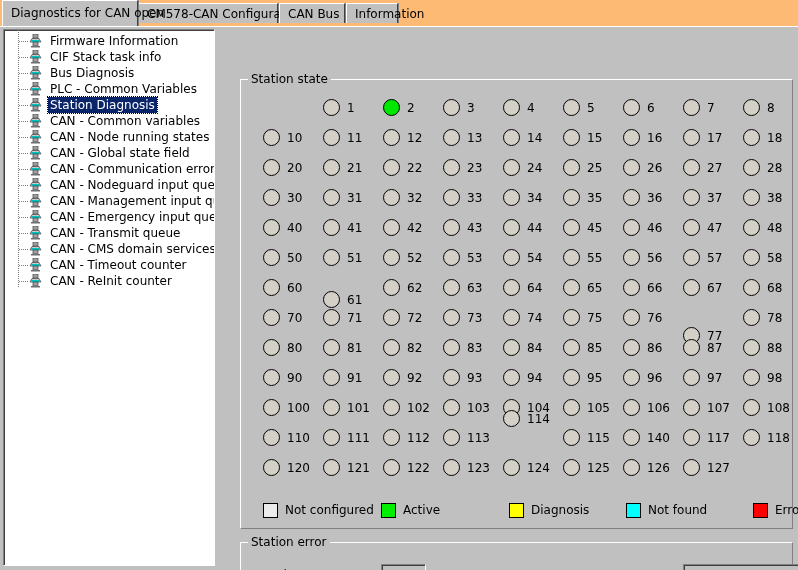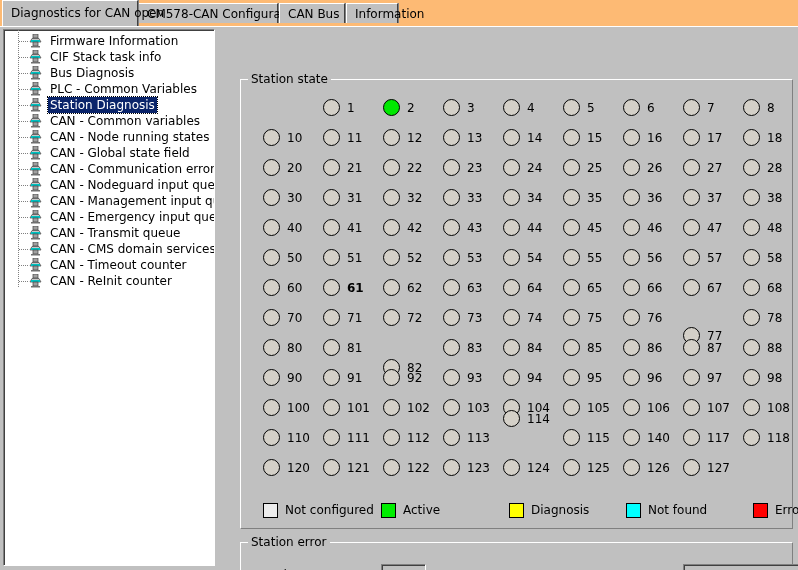--- a/index.html
+++ b/index.html
@@ -625,21 +625,21 @@
             <div class="node-num">57</div>
           </div>
           <div class="node-cell" style="left: 502px; top: 167px;">
             <div class="node-circle" style="background: rgb(212, 208, 200);"></div>
             <div class="node-num">58</div>
           </div>
           <div class="node-cell" style="left: 22px; top: 197px;">
             <div class="node-circle" style="background: rgb(212, 208, 200);"></div>
             <div class="node-num">60</div>
           </div>
-          <div class="node-cell" style="left: 82px; top: 197px; font-weight: bold;">
+          <div class="node-cell" style="left: 82px; top: 209px;">
             <div class="node-circle" style="background: rgb(212, 208, 200);"></div>
             <div class="node-num">61</div>
           </div>
           <div class="node-cell" style="left: 142px; top: 197px;">
             <div class="node-circle" style="background: rgb(212, 208, 200);"></div>
             <div class="node-num">62</div>
           </div>
           <div class="node-cell" style="left: 202px; top: 197px;">
             <div class="node-circle" style="background: rgb(212, 208, 200);"></div>
             <div class="node-num">63</div>
@@ -701,21 +701,21 @@
             <div class="node-num">78</div>
           </div>
           <div class="node-cell" style="left: 22px; top: 257px;">
             <div class="node-circle" style="background: rgb(212, 208, 200);"></div>
             <div class="node-num">80</div>
           </div>
           <div class="node-cell" style="left: 82px; top: 257px;">
             <div class="node-circle" style="background: rgb(212, 208, 200);"></div>
             <div class="node-num">81</div>
           </div>
-          <div class="node-cell" style="left: 142px; top: 257px; margin-top: 20px;">
+          <div class="node-cell" style="left: 142px; top: 257px;">
             <div class="node-circle" style="background: rgb(212, 208, 200);"></div>
             <div class="node-num">82</div>
           </div>
           <div class="node-cell" style="left: 202px; top: 257px;">
             <div class="node-circle" style="background: rgb(212, 208, 200);"></div>
             <div class="node-num">83</div>
           </div>
           <div class="node-cell" style="left: 262px; top: 257px;">
             <div class="node-circle" style="background: rgb(212, 208, 200);"></div>
             <div class="node-num">84</div>

